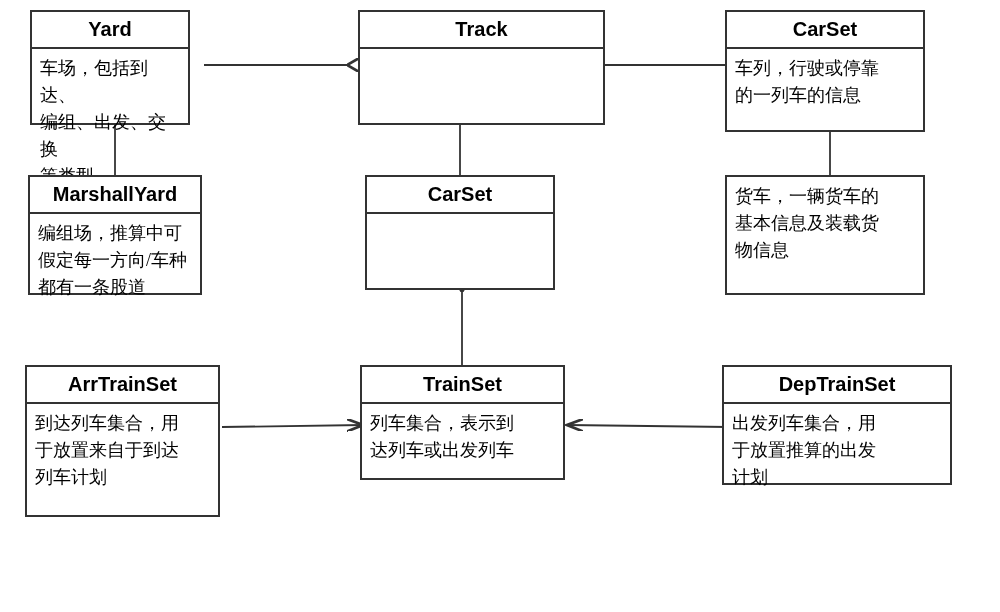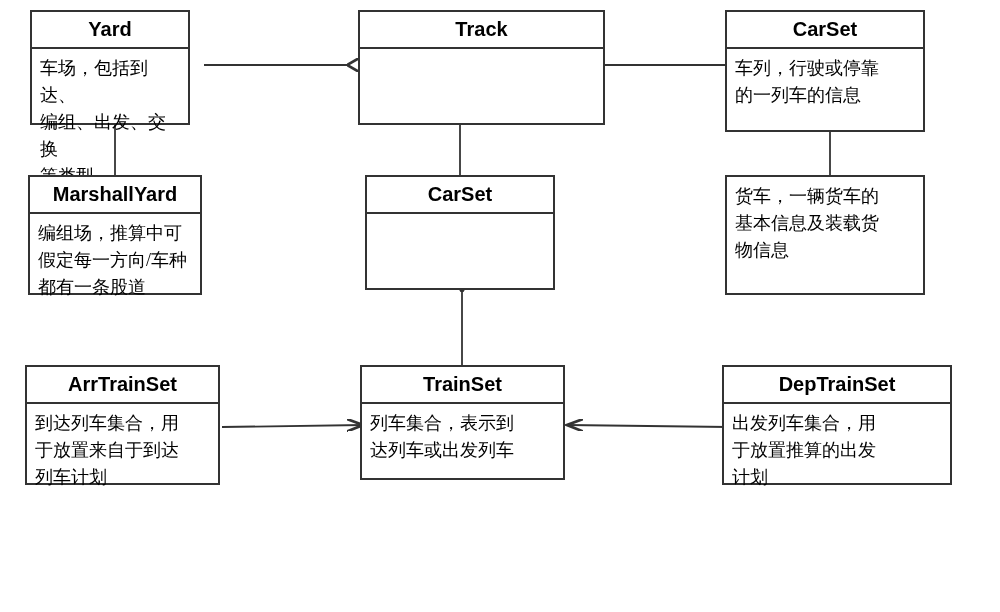--- a/index.html
+++ b/index.html
@@ -110,21 +110,21 @@
   </div>
 
   <div class="uml-box" style="left:365px; top:175px; width:190px; height:115px;">
     <div class="title-row">CarSet</div>
   </div>
 
   <div class="uml-box" style="left:725px; top:175px; width:200px; height:120px;">
     <div class="body-row">货车，一辆货车的<br>基本信息及装载货<br>物信息</div>
   </div>
 
-  <div class="uml-box" style="left:25px; top:365px; width:195px; height:120px;">
+  <div class="uml-box" style="left:25px; top:365px; width:195px; height:152px;">
     <div class="title-row">ArrTrainSet</div>
     <div class="body-row">到达列车集合，用<br>于放置来自于到达<br>列车计划</div>
   </div>
 
   <div class="uml-box" style="left:360px; top:365px; width:205px; height:115px;">
     <div class="title-row">TrainSet</div>
     <div class="body-row">列车集合，表示到<br>达列车或出发列车</div>
   </div>
 
   <div class="uml-box" style="left:722px; top:365px; width:230px; height:120px;">

